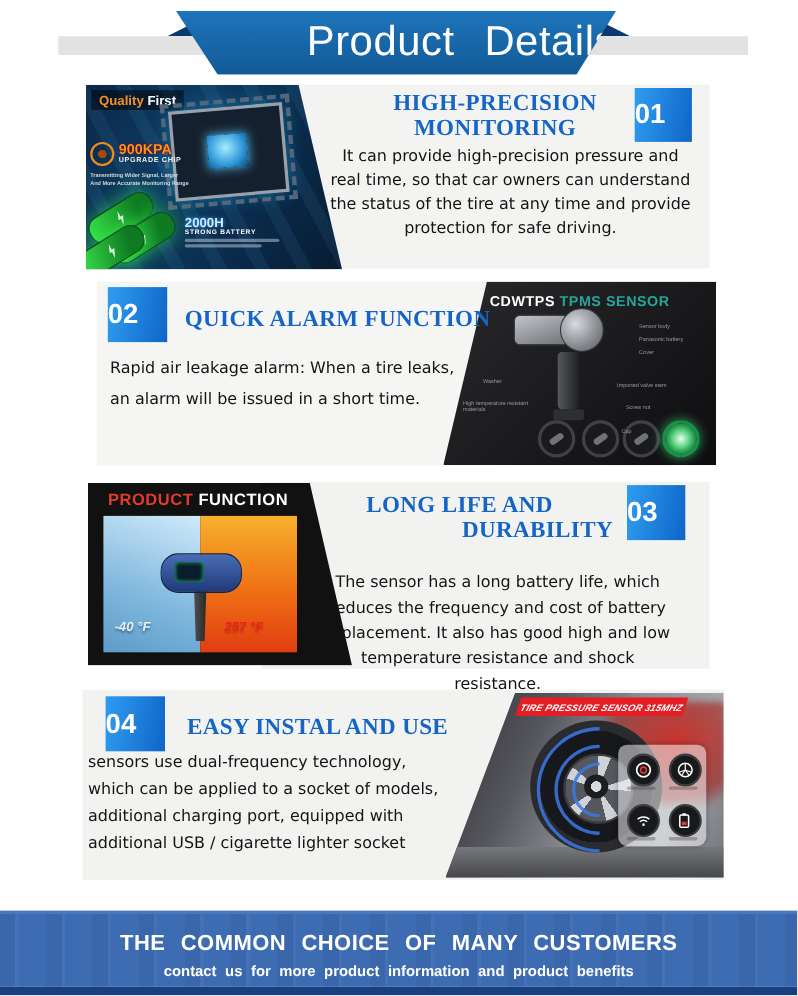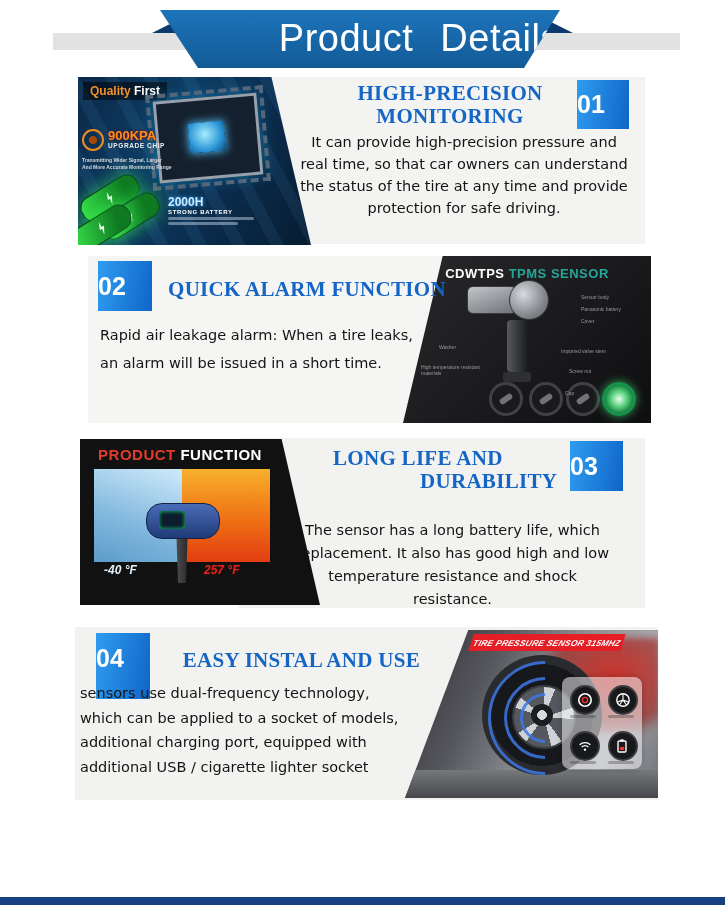--- a/index.html
+++ b/index.html
@@ -73,21 +73,21 @@
          border:3px solid #404144;display:flex;align-items:center;justify-content:center;}
   .thumb .part{width:14px;height:6px;background:#6f7276;border-radius:3px;transform:rotate(-35deg);}
   .thumb-green{background:radial-gradient(circle,#eafff0 0%,#58d07c 40%,#117a3a 75%,#06301a);
                border-color:#17924a;box-shadow:0 0 10px rgba(80,255,140,.6);}
   
   .s3-img{left:80px;top:439px;width:240px;height:166px;clip-path:polygon(0 0,84% 0,100% 100%,0 100%);
           background:#111;}
   .pf-title{position:absolute;left:0;top:7px;width:200px;text-align:center;font-size:15px;
             font-weight:bold;letter-spacing:.5px;}
   .pf-red{color:#e33b2c;} .pf-white{color:#fff;}
-  .split{position:absolute;left:14px;top:30px;width:176px;height:93px;border-radius:32px;}
+  .split{position:absolute;left:14px;top:30px;width:176px;height:124px;border-radius:32px;}
   .cold{position:absolute;left:0;top:0;width:50%;height:100%;
         background:linear-gradient(200deg,#cfeafa,#7fb7dd 60%,#5c9cc9);}
   .hot{position:absolute;left:50%;top:0;width:50%;height:100%;
         background:linear-gradient(180deg,#f7b02c,#ef7014 55%,#e23d12);}
   .temp{position:absolute;font-style:italic;font-weight:bold;font-size:12px;z-index:3;}
   .temp-cold{left:10px;top:94px;color:#e8eef2;text-shadow:0 1px 2px rgba(0,40,80,.5);}
   .temp-hot{left:110px;top:94px;color:#e8231a;text-shadow:0 1px 2px rgba(120,20,0,.4);}
   .pf-sensor{position:absolute;left:52px;top:34px;width:72px;height:34px;border-radius:16px;z-index:2;
              background:linear-gradient(180deg,#4a6cb8,#203a77);border:1px solid #12224a;}
   .pf-screen{position:absolute;left:12px;top:7px;width:26px;height:18px;background:#0d1b2e;border-radius:3px;
@@ -245,28 +245,29 @@
       <div class="pf-stem"></div>
       <div class="temp temp-cold">-40 °F</div>
       <div class="temp temp-hot">257 °F</div>
     </div>
   </div>
   <div class="sec-title" style="left:333px;top:446px;">LONG LIFE AND</div>
   <div class="sec-title" style="left:420px;top:469px;">DURABILITY</div>
   <div class="badge" style="left:570px;top:441px;width:53px;height:50px;line-height:50px;">03</div>
   <div class="body-text" style="left:280px;top:495px;width:345px;text-align:center;line-height:23px;margin-top:24px;">
     <div>The sensor has a long battery life, which</div>
+    <div>reduces the frequency and cost of battery</div>
     <div>replacement. It also has good high and low</div>
     <div>temperature resistance and shock</div>
     <div>resistance.</div>
   </div>
 
   <div class="panel" style="left:75px;top:627px;width:583px;height:173px;background:#f2f2f0;"></div>
-  <div class="badge" style="left:96px;top:633px;width:54px;height:66px;line-height:50px;">04</div>
-  <div class="sec-title" style="left:170px;top:648px;width:250px;text-align:right;">EASY INSTAL AND USE</div>
+  <div class="badge" style="left:96px;top:633px;width:54px;height:50px;line-height:50px;">04</div>
+  <div class="sec-title" style="left:170px;top:648px;width:250px;text-align:left;">EASY INSTAL AND USE</div>
   <div class="body-text" style="left:80px;top:681px;width:380px;line-height:24.5px;">
     <div>sensors use dual-frequency technology,</div>
     <div>which can be applied to a socket of models,</div>
     <div>additional charging port, equipped with</div>
     <div>additional USB / cigarette lighter socket</div>
   </div>
   <div class="img-box s4-img">
     <div class="road"></div>
     <div class="car-blob"></div>
     <div class="tire"></div>
@@ -305,15 +306,20 @@
       <div class="cap-bar" style="left:8px;top:38px;"></div>
       <div class="cap-bar" style="left:46px;top:38px;"></div>
       <div class="cap-bar" style="left:8px;top:84px;"></div>
       <div class="cap-bar" style="left:46px;top:84px;"></div>
     </div>
     <div class="red-banner">
       <span>TIRE PRESSURE SENSOR 315MHZ</span>
     </div>
   </div>
 
+  <div class="footer">
+    <div class="footer-pattern"></div>
+    <div class="footer-title">THE COMMON CHOICE OF MANY CUSTOMERS</div>
+    <div class="footer-sub">contact us for more product information and product benefits</div>
+  </div>
   <div class="footer-strip"></div>
 
 </div>
 
 </body></html>

